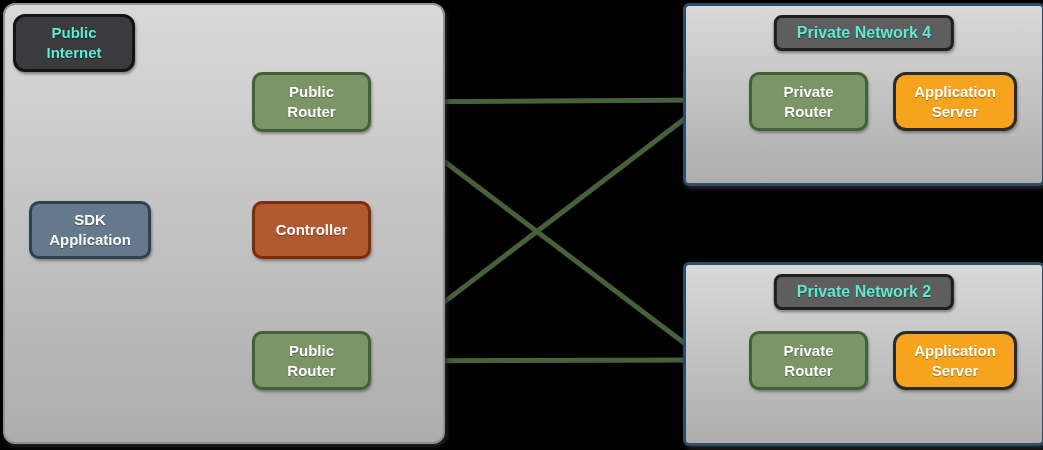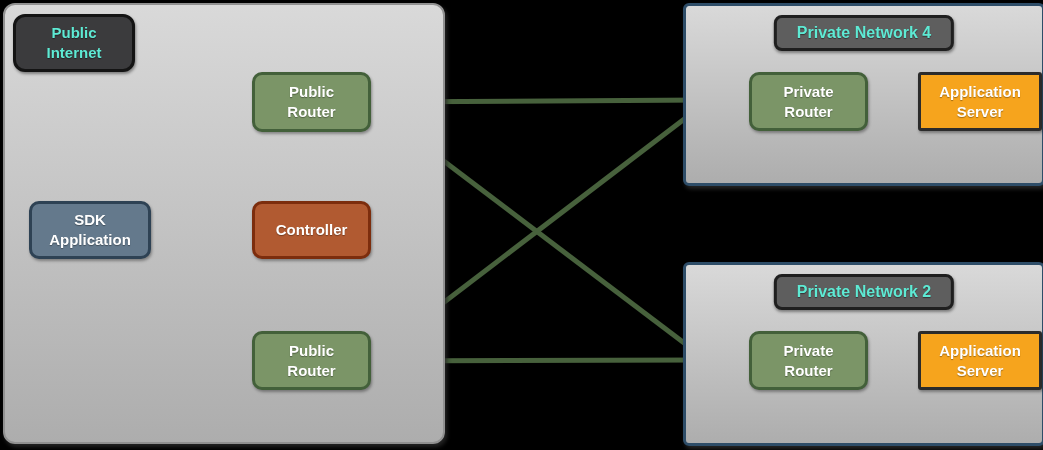--- a/index.html
+++ b/index.html
@@ -66,21 +66,21 @@
     font-size:15px;line-height:20px;
     border-radius:10px;
     box-shadow:1px 2px 3px rgba(0,0,0,0.35);
     text-shadow:0 1px 1px rgba(0,0,0,0.35);
     padding:4px 12px;box-sizing:border-box;
     z-index:3;
   }
   .green{background:#7b9567;border:3px solid #43603a;}
   .rust{background:#b15a31;border:3px solid #7c2d0d;}
   .slate{background:#64798c;border:3px solid #2e4254;}
-  .orange{background:#f6a41d;border:3px solid #2b2b2b;border-radius:3px;margin-left:25px;}
+  .orange{background:#f6a41d;border:3px solid #2b2b2b;border-radius:13px;}
 
   
   .pub-router-top{left:247px;top:67px;width:119px;height:60px;}
   .sdk-app{left:24px;top:196px;width:122px;height:58px;}
   .controller{left:247px;top:196px;width:119px;height:58px;}
   .pub-router-bottom{left:247px;top:326px;width:119px;height:59px;}
 
   
   .priv-router{left:15px;top:66px;width:119px;height:59px;margin-left:48px;}
   .app-server{left:207px;top:66px;width:124px;height:59px;}

